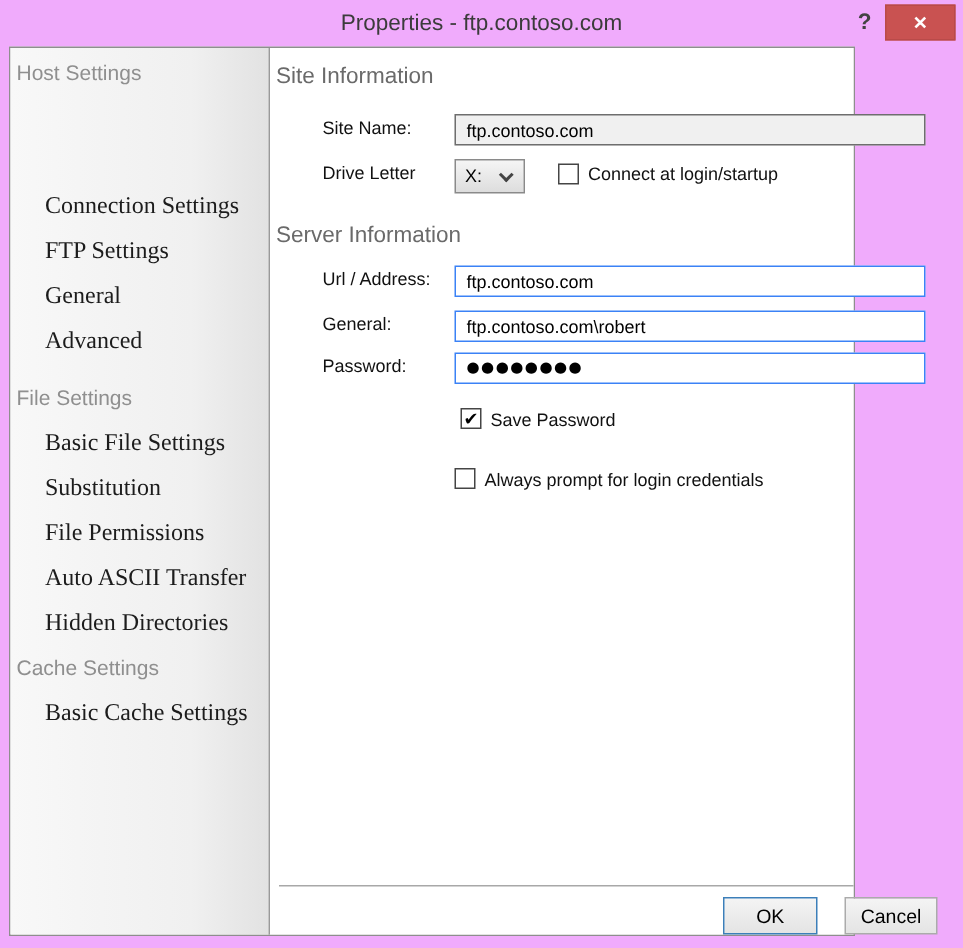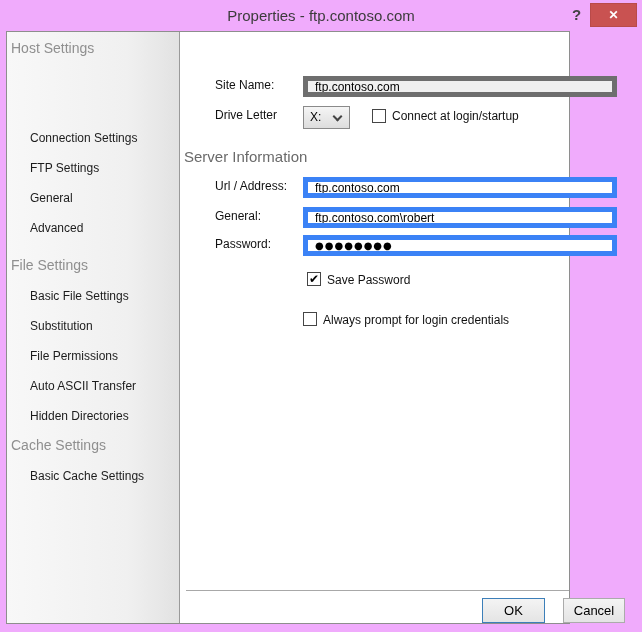--- a/index.html
+++ b/index.html
@@ -40,40 +40,40 @@
     position:absolute; left:0; top:0; bottom:0; width:173px;
     background:linear-gradient(to right, #F8F8F8 0%, #F0F0F0 70%, #E2E2E2 100%);
     border-right:1px solid #9A9A9A;
   }
   .side-header {
     position:absolute; left:4px; height:16px; line-height:16px;
     font-size:14px; color:#8F8F8F; white-space:nowrap;
   }
   .side-item {
     position:absolute; left:23px; height:16px; line-height:16px;
-    font-size:12px; color:#1c1c1c; white-space:nowrap; cursor:default;
+    font-size:16px; color:#1c1c1c; white-space:nowrap; cursor:default;font-family:Liberation Serif, serif;
   }
   .selected-box {
     position:absolute; left:11px; top:24px; width:164px; height:35px;
     background:#fff; border:1px solid #000; border-right:none;
     z-index:2; line-height:33px; padding-left:12px;
     font-size:12px; color:#000; cursor:default;
   }
 
   
   .main { position:absolute; left:173px; top:0; right:0; bottom:0; background:#fff; }
   .section-heading {
     position:absolute; left:4px; font-size:15px; color:#6A6A6A; white-space:nowrap;
   }
   .field-label {
     position:absolute; left:35px; font-size:12px; color:#111; white-space:nowrap;
   }
   .text-input {
     position:absolute; left:123px; width:314px; height:21px;
-    border:5px solid #3b82f6; background:#fff;
+    border:1px solid #3b82f6; background:#fff;
     font-family:"Liberation Sans", sans-serif; font-size:12px; color:#000;
     padding:0 16px 0 7px; outline:none;
   }
   .text-input.readonly { background:#F0F0F0; border-color:#6E6E6E; }
   .text-input.password {
     font-family:"DejaVu Sans", sans-serif; font-size:10px;
     font-weight:bold; letter-spacing:1px;
   }
 
   .dropdown {
@@ -140,20 +140,21 @@
       <div class="side-item" style="top:316px">File Permissions</div>
       <div class="side-item" style="top:346px">Auto ASCII Transfer</div>
       <div class="side-item" style="top:376px">Hidden Directories</div>
       <div class="side-header" style="top:405px">Cache Settings</div>
       <div class="side-item" style="top:436px">Basic Cache Settings</div>
     </div>
 
 
     <div class="main">
 
+      <div class="section-heading" style="top:10px">Site Information</div>
 
       <div class="field-label" style="top:46px">Site Name:</div>
       <input class="text-input readonly" style="top: 44px;" type="text" readonly="" value="ftp.contoso.com">
 
       <div class="field-label" style="top:76px">Drive Letter</div>
       <div class="dropdown">
         <span>X:</span>
         <span class="chevron"></span>
       </div>
       <div class="checkbox" style="left:192px; top:77px"></div>

